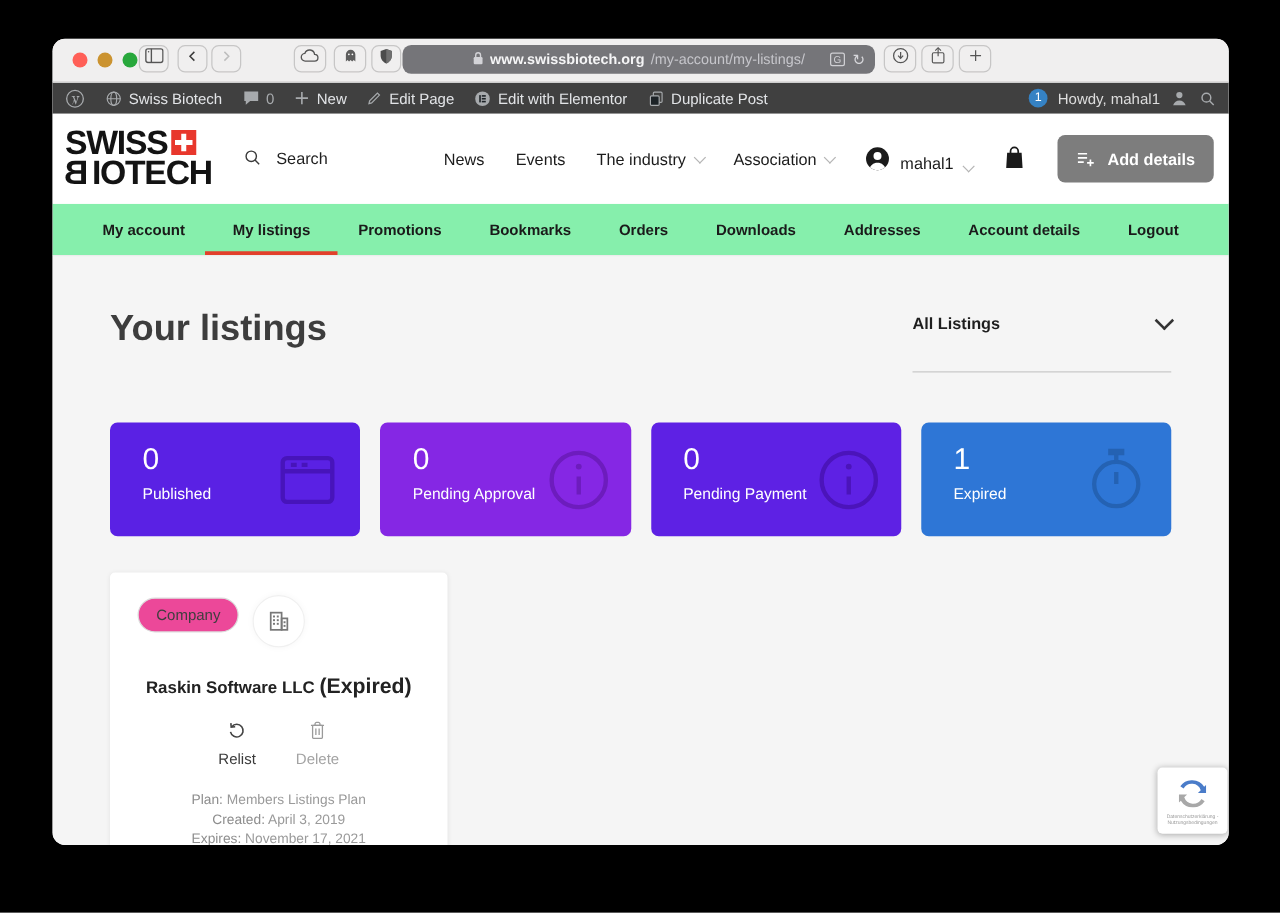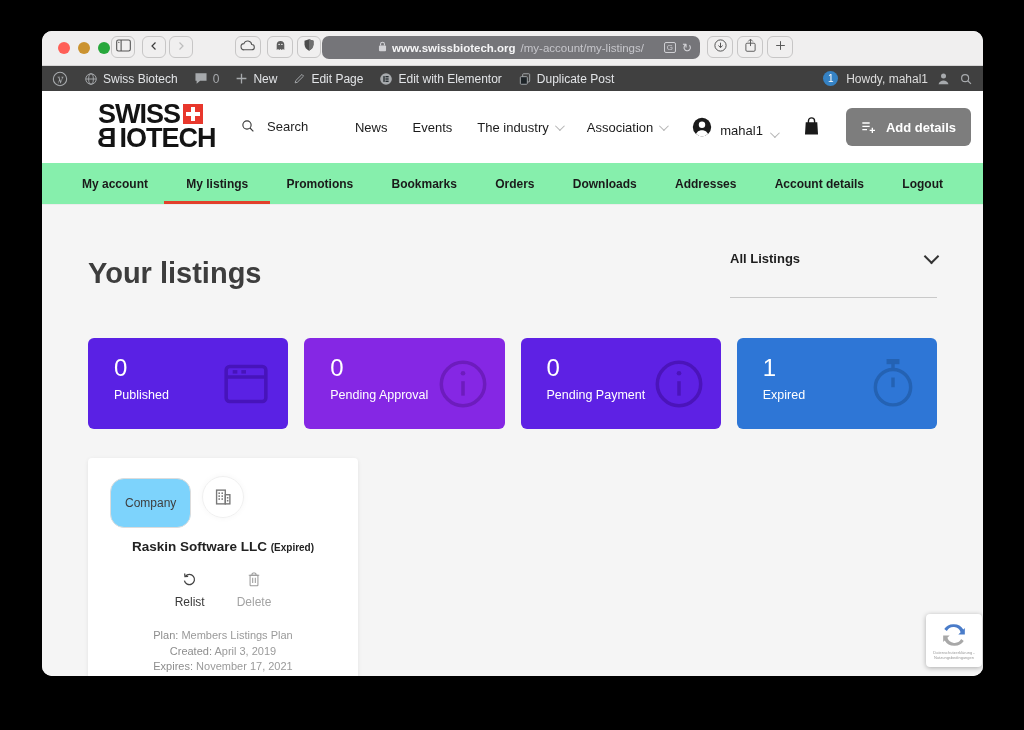--- a/index.html
+++ b/index.html
@@ -28,21 +28,21 @@
   
   .adminbar{height:25px;background:#404040;display:flex;align-items:center;color:#ddd;
             font-size:12px;padding:0 10px;flex:0 0 auto;}
   .ab-item{display:flex;align-items:center;gap:5px;margin-right:16px;white-space:nowrap;color:#e2e4e7;}
   .ab-item .muted{color:#a7aaad;}
   .ab-right{margin-left:auto;display:flex;align-items:center;gap:8px;}
   .ab-badge{width:15px;height:15px;border-radius:50%;background:#3582c4;color:#fff;font-size:10px;
             display:flex;align-items:center;justify-content:center;}
 
   
-  .siteheader{height:72px;background:#fff;position:relative;flex:0 0 auto;margin-left:46px;}
+  .siteheader{height:72px;background:#fff;position:relative;flex:0 0 auto;}
   .logo{position:absolute;left:10px;top:11px;font-weight:800;font-size:27px;line-height:24px;
         letter-spacing:-1px;color:#131313;}
   .logo-row{display:flex;align-items:center;gap:3px;}
   .cross{width:20px;height:20px;background:#e8372c;position:relative;display:inline-block;}
   .cross:before,.cross:after{content:"";position:absolute;background:#fff;}
   .cross:before{left:8px;top:3px;width:4px;height:14px;}
   .cross:after{left:3px;top:8px;width:14px;height:4px;}
   .mirror{display:inline-block;transform:scaleX(-1);}
   .search{position:absolute;left:152px;top:27px;display:flex;align-items:center;gap:11px;
           font-size:13px;color:#1e1e1e;}
@@ -58,42 +58,42 @@
   
   .tabsbar{height:41px;background:#86efac;border-bottom:1px solid #ececec;display:flex;
            justify-content:space-between;align-items:stretch;padding:0 34px;font-size:12px;
            font-weight:bold;color:#1a1a1a;flex:0 0 auto;}
   .tab{position:relative;display:flex;align-items:center;padding:0 6px;white-space:nowrap;}
   .tab .underline{position:absolute;left:-16px;right:-16px;bottom:0;height:3px;}
 
   
   .content{flex:1;background:#f5f5f5;padding:42px 46px 0;position:relative;box-sizing:border-box;}
   .headrow{display:flex;justify-content:space-between;align-items:flex-start;}
-  .title{font-size:29px;font-weight:bold;color:#3d3d3d;margin-top:10px;}
+  .title{font-size:29px;font-weight:bold;color:#3d3d3d;}
   .filter{width:207px;margin-top:4px;border-bottom:1px solid #c9c9c9;padding-bottom:31px;}
   .filter-inner{display:flex;justify-content:space-between;align-items:center;
                 font-size:13px;font-weight:bold;color:#1e1e1e;}
   .bigchev{width:9px;height:9px;border-right:2px solid #333;border-bottom:2px solid #333;
            transform:rotate(45deg);margin-top:-4px;}
 
   .cards{display:flex;gap:16px;margin-top:40px;}
   .scard{flex:1;height:91px;border-radius:6px;color:#fff;position:relative;
          padding:16px 0 0 26px;box-sizing:border-box;}
   .scard .num{font-size:24px;line-height:28px;font-weight:400;}
   .scard .lbl{font-size:12.5px;margin-top:6px;}
   .scard .cicon{position:absolute;right:14px;top:50%;transform:translateY(-50%);width:56px;height:56px;}
 
   .lcard{margin-top:29px;width:270px;min-height:223px;background:#fff;border-radius:4px;
          box-shadow:0 1px 4px rgba(0,0,0,.08);box-sizing:border-box;padding:18px 16px 16px;position:relative;}
   .pill{position:absolute;left:22px;top:20px;border:1px solid #dcdcdc;border-radius:14px;
-        padding:17px 14px;font-size:12px;color:#3e3e3e;background:#7dd3fc;}
+        padding:6px 14px;font-size:12px;color:#3e3e3e;background:#ec4899;}
   .bicircle{margin:0 auto;width:40px;height:40px;border:1px solid #f0f0f0;border-radius:50%;
             box-shadow:0 0 6px rgba(0,0,0,.04);display:flex;align-items:center;justify-content:center;}
   .lname{text-align:center;margin-top:21px;font-size:13.5px;font-weight:bold;color:#222;}
-  .lname .suffix{font-size:10px;}
+  .lname .suffix{font-size:17px;}
   .actions{display:flex;justify-content:center;gap:32px;margin-top:17px;}
   .action{display:flex;flex-direction:column;align-items:center;gap:7px;font-size:12px;}
   .action.relist{color:#3a3a3a;}
   .action.delete{color:#a3a3a3;}
   .meta{margin-top:19px;text-align:center;font-size:11px;line-height:15.5px;color:#9a9a9a;}
   .meta .mlabel{color:#8d8d8d;}
 
   .grecaptcha{position:absolute;right:1px;bottom:9px;width:56px;height:53px;background:#fff;
               border-radius:4px;box-shadow:0 1px 5px rgba(0,0,0,.3);display:flex;flex-direction:column;
               align-items:center;justify-content:center;gap:2px;}

